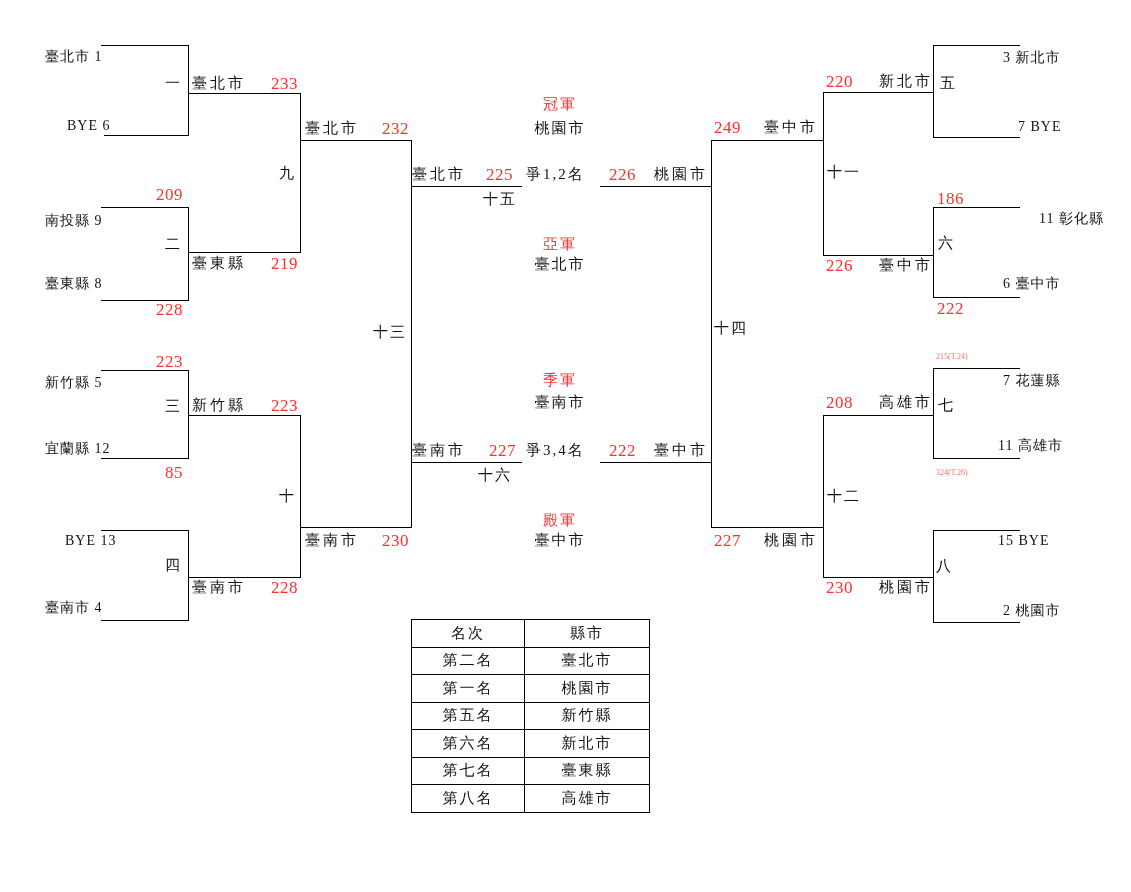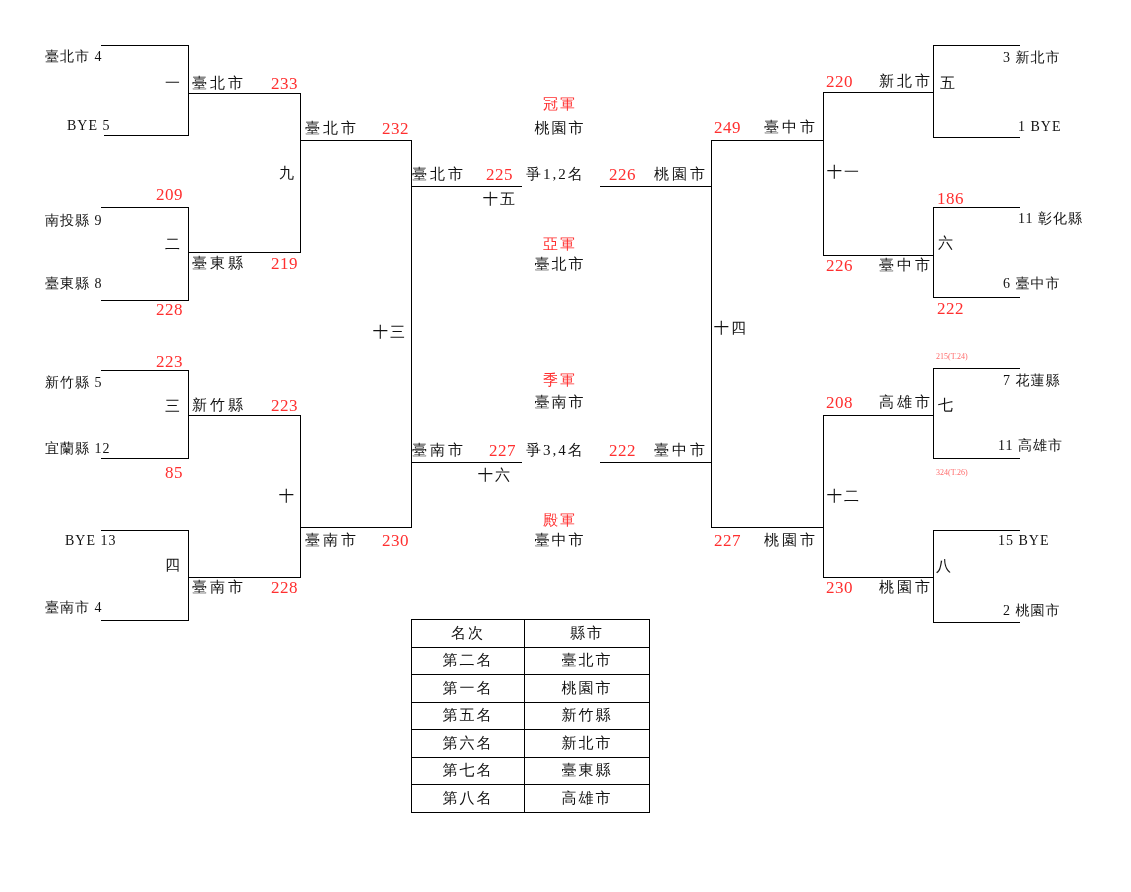--- a/index.html
+++ b/index.html
@@ -87,22 +87,22 @@
   <div class="vl" style="left:933px;top:207px;height:91px"></div>
 
   <div class="hl" style="left:933px;top:368px;width:87px"></div>
   <div class="hl" style="left:933px;top:458px;width:87px"></div>
   <div class="vl" style="left:933px;top:368px;height:91px"></div>
 
   <div class="hl" style="left:933px;top:530px;width:87px"></div>
   <div class="hl" style="left:933px;top:622px;width:87px"></div>
   <div class="vl" style="left:933px;top:530px;height:93px"></div>
 
-  <div class="t team" style="left:45px;top:49px">臺北市 4</div>
-  <div class="t team" style="left:67px;top:118px">BYE 5</div>
+  <div class="t team" style="left:45px;top:49px">臺北市 1</div>
+  <div class="t team" style="left:67px;top:118px">BYE 6</div>
   <div class="t team" style="left:45px;top:213px">南投縣 9</div>
   <div class="t team" style="left:45px;top:276px">臺東縣 8</div>
   <div class="t team" style="left:45px;top:375px">新竹縣 5</div>
   <div class="t team" style="left:45px;top:441px">宜蘭縣 12</div>
   <div class="t team" style="left:65px;top:533px">BYE 13</div>
   <div class="t team" style="left:45px;top:600px">臺南市 4</div>
 
   <div class="t score ra" style="left:103px;top:186px">209</div>
   <div class="t score ra" style="left:103px;top:301px">228</div>
   <div class="t score ra" style="left:103px;top:353px">223</div>
@@ -199,22 +199,22 @@
 
   <div class="t mlabel" style="left:940px;top:75px">五</div>
   <div class="t mlabel" style="left:938px;top:235px">六</div>
   <div class="t mlabel" style="left:938px;top:397px">七</div>
   <div class="t mlabel" style="left:936px;top:558px">八</div>
   <div class="t mlabel" style="left:827px;top:164px">十一</div>
   <div class="t mlabel" style="left:827px;top:488px">十二</div>
   <div class="t mlabel" style="left:714px;top:320px">十四</div>
 
   <div class="t team" style="left:1003px;top:50px">3 新北市</div>
-  <div class="t team" style="left:1018px;top:119px">1 BYE</div>
-  <div class="t team" style="left:1018px;top:211px">11 彰化縣</div>
+  <div class="t team" style="left:1018px;top:119px">7 BYE</div>
+  <div class="t team" style="left:1039px;top:211px">11 彰化縣</div>
   <div class="t team" style="left:1003px;top:276px">6 臺中市</div>
   <div class="t team" style="left:1003px;top:373px">7 花蓮縣</div>
   <div class="t team" style="left:998px;top:438px">11 高雄市</div>
   <div class="t team" style="left:998px;top:533px">15 BYE</div>
   <div class="t team" style="left:1003px;top:603px">2 桃園市</div>
 
   <div class="t score" style="left:937px;top:190px">186</div>
   <div class="t score" style="left:937px;top:300px">222</div>
   <div class="t tiny" style="left:936px;top:353px">215(T.24)</div>
   <div class="t tiny" style="left:936px;top:469px">324(T.26)</div>

